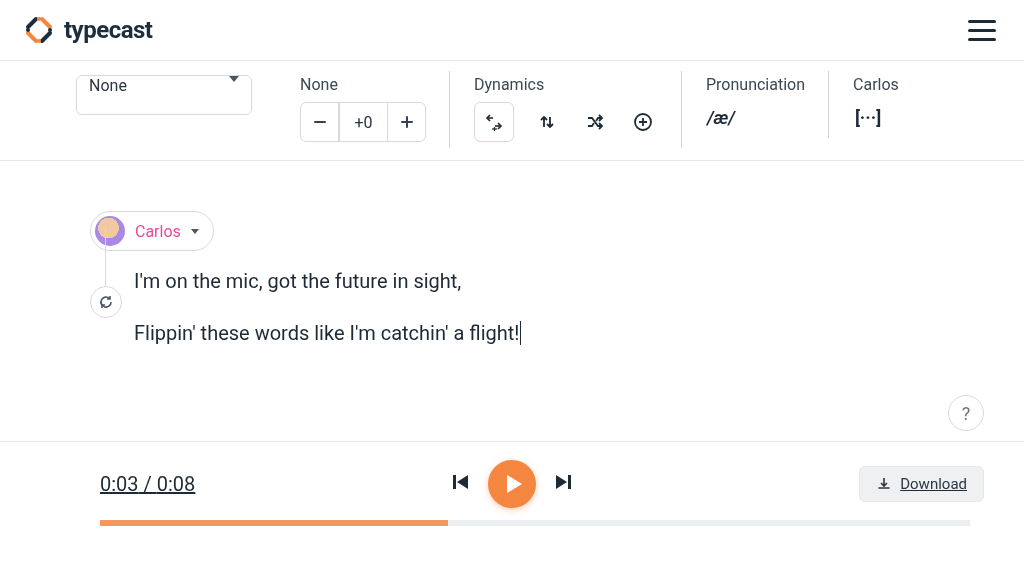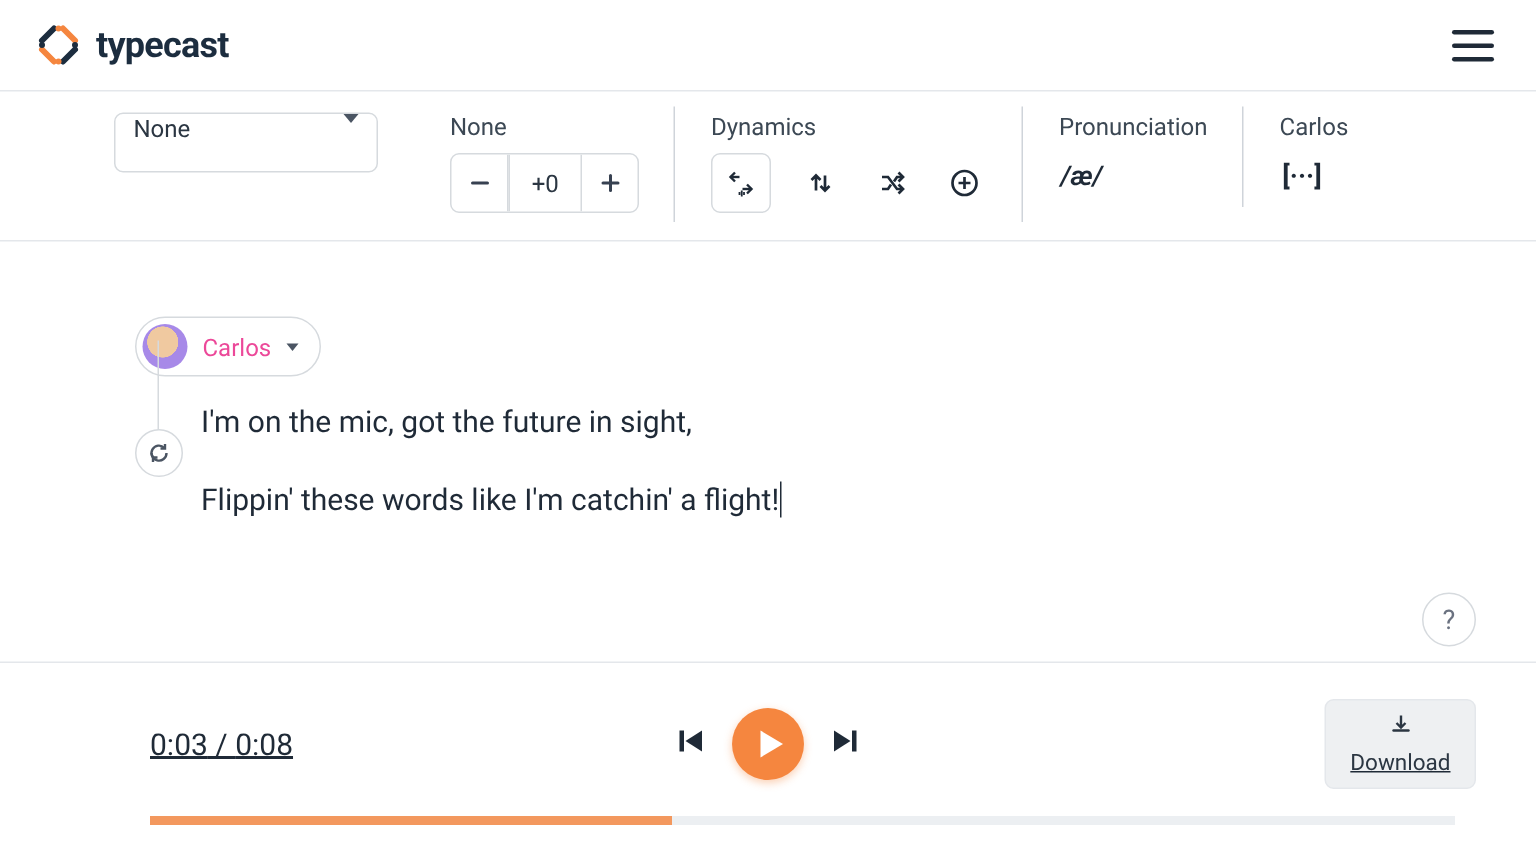--- a/index.html
+++ b/index.html
@@ -160,21 +160,21 @@
     background: #f5863f; display: flex; align-items: center; justify-content: center;
     cursor: pointer; box-shadow: 0 2px 6px rgba(245,134,63,.4);
   }
   .play-triangle {
     width: 0; height: 0; border-top: 9px solid transparent; border-bottom: 9px solid transparent;
     border-left: 15px solid #fff; margin-left: 4px;
   }
   .download-btn {
     display: inline-flex; align-items: center; gap: 8px;
     background: #eef0f2; border: 1px solid #e4e7eb; border-radius: 6px;
-    padding: 8px 16px; font-size: 15px; color: #2b3642; cursor: pointer; flex-direction: column;
+    padding: 8px 16px; font-size: 15px; color: #2b3642; cursor: pointer;
   }
 
   .progress-wrap { padding: 18px 40px 0 100px; }
   .progress {
     height: 6px; background: #eceff2; width: 870px; position: relative;
   }
   .progress-fill {
     position: absolute; left: 0; top: 0; bottom: 0;
     background: #f3985e; width: 40%;
   }

